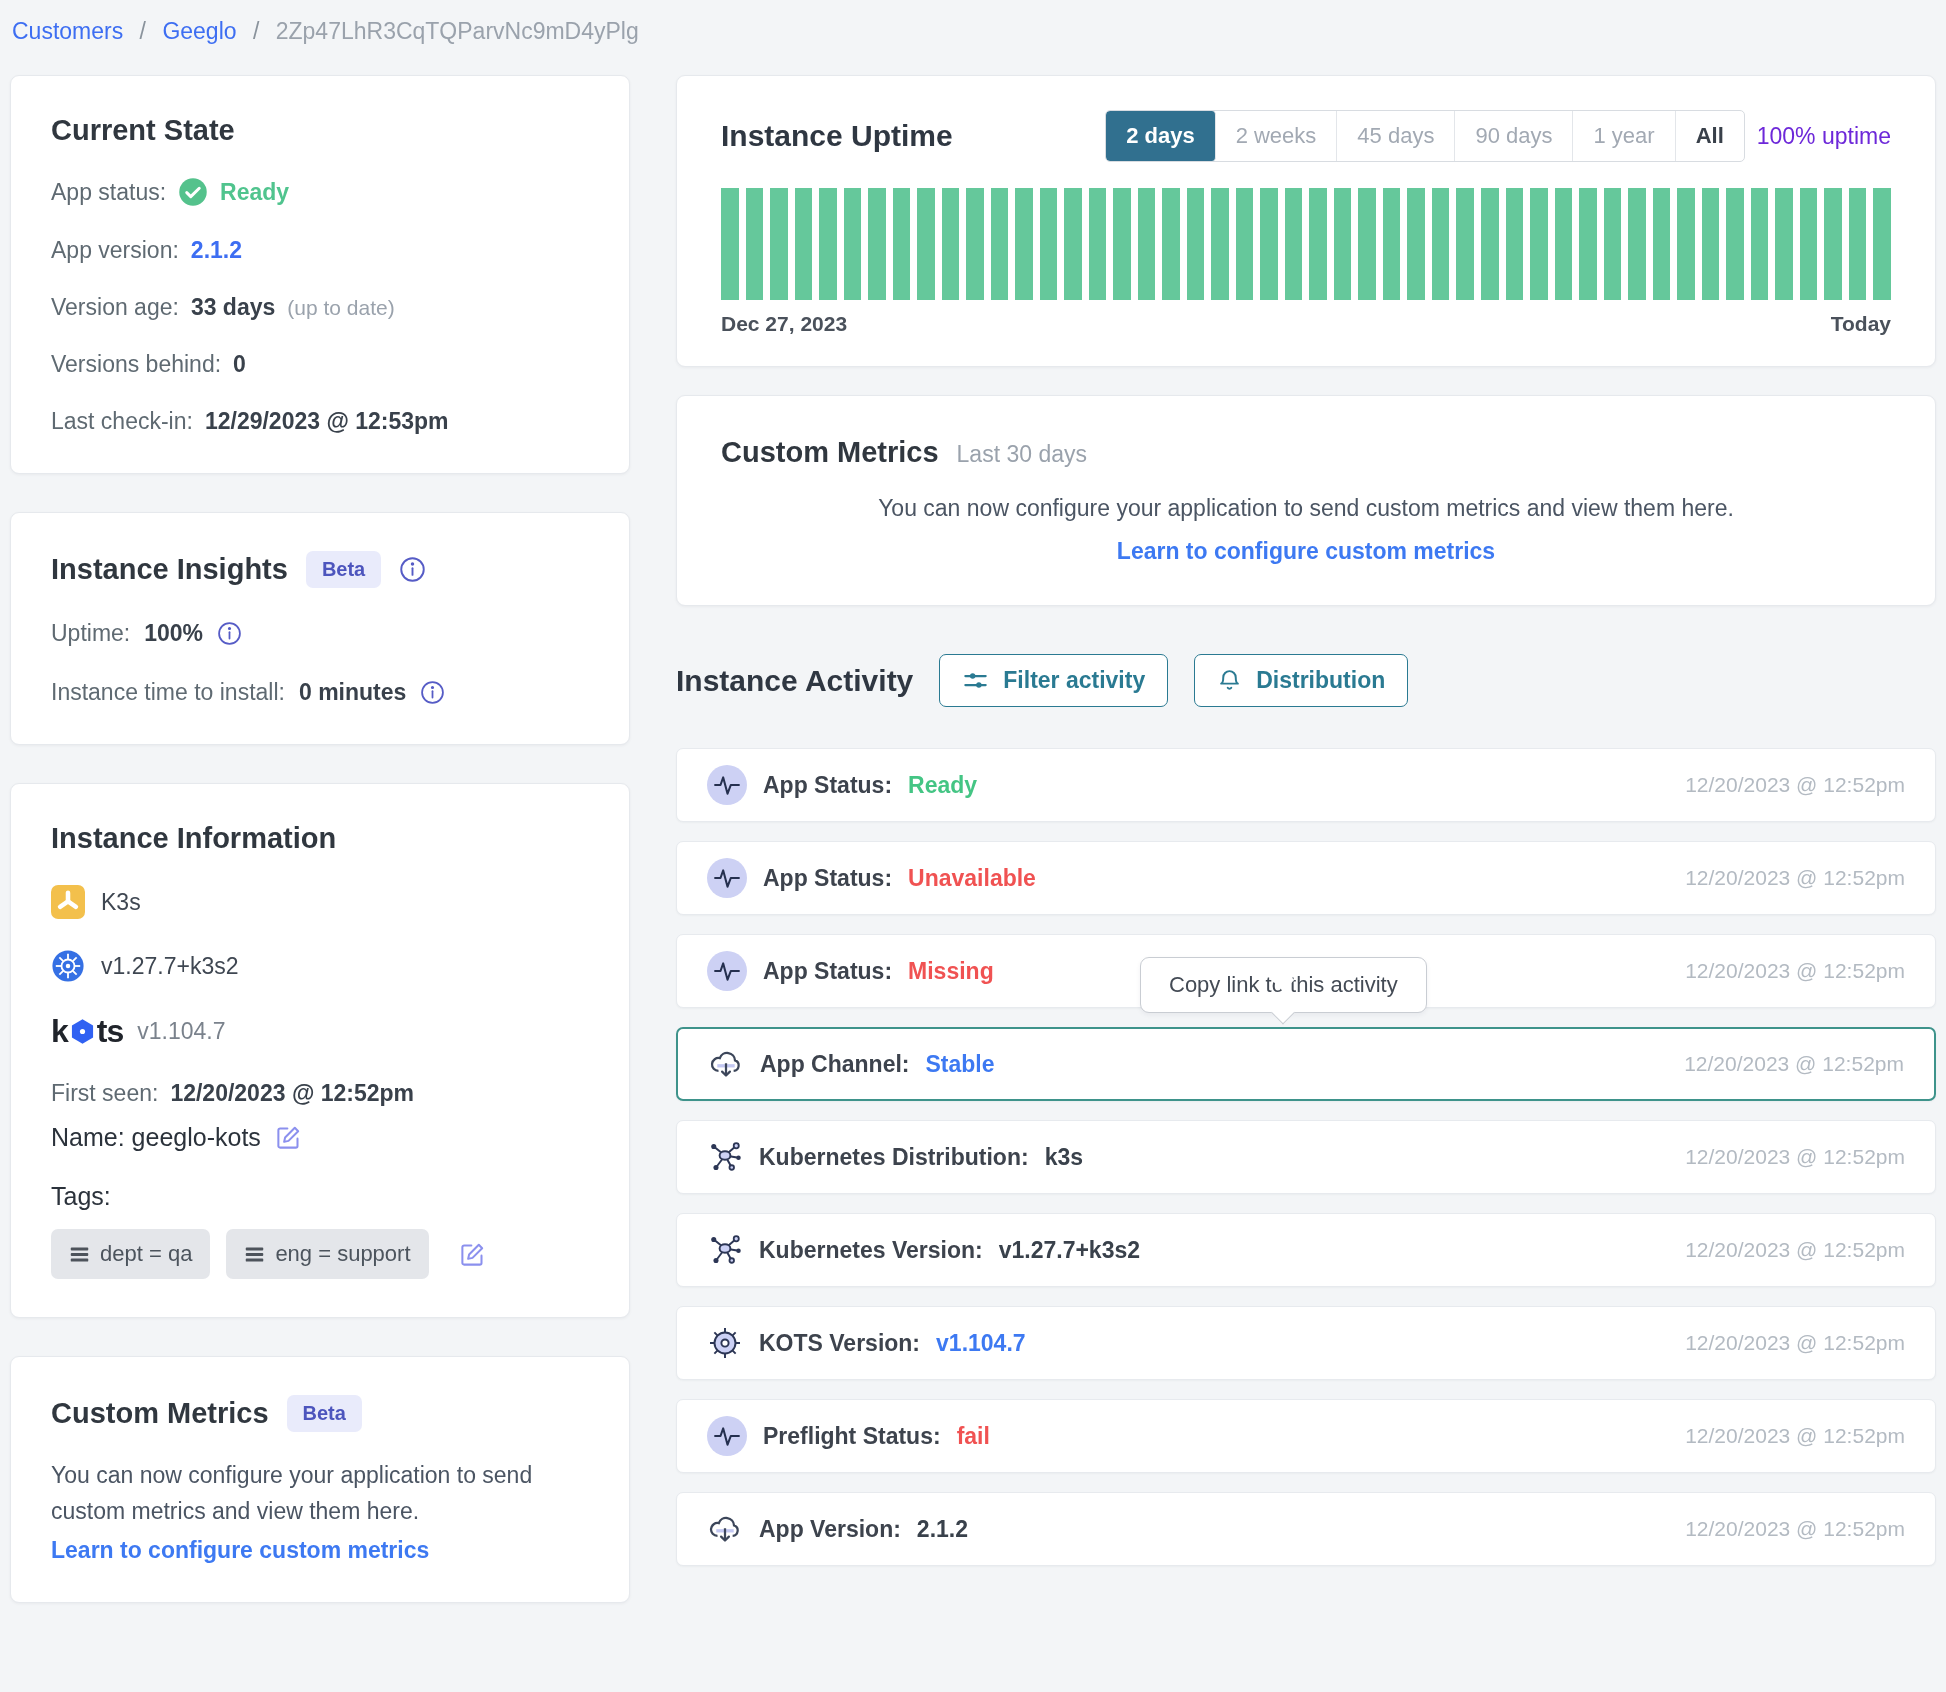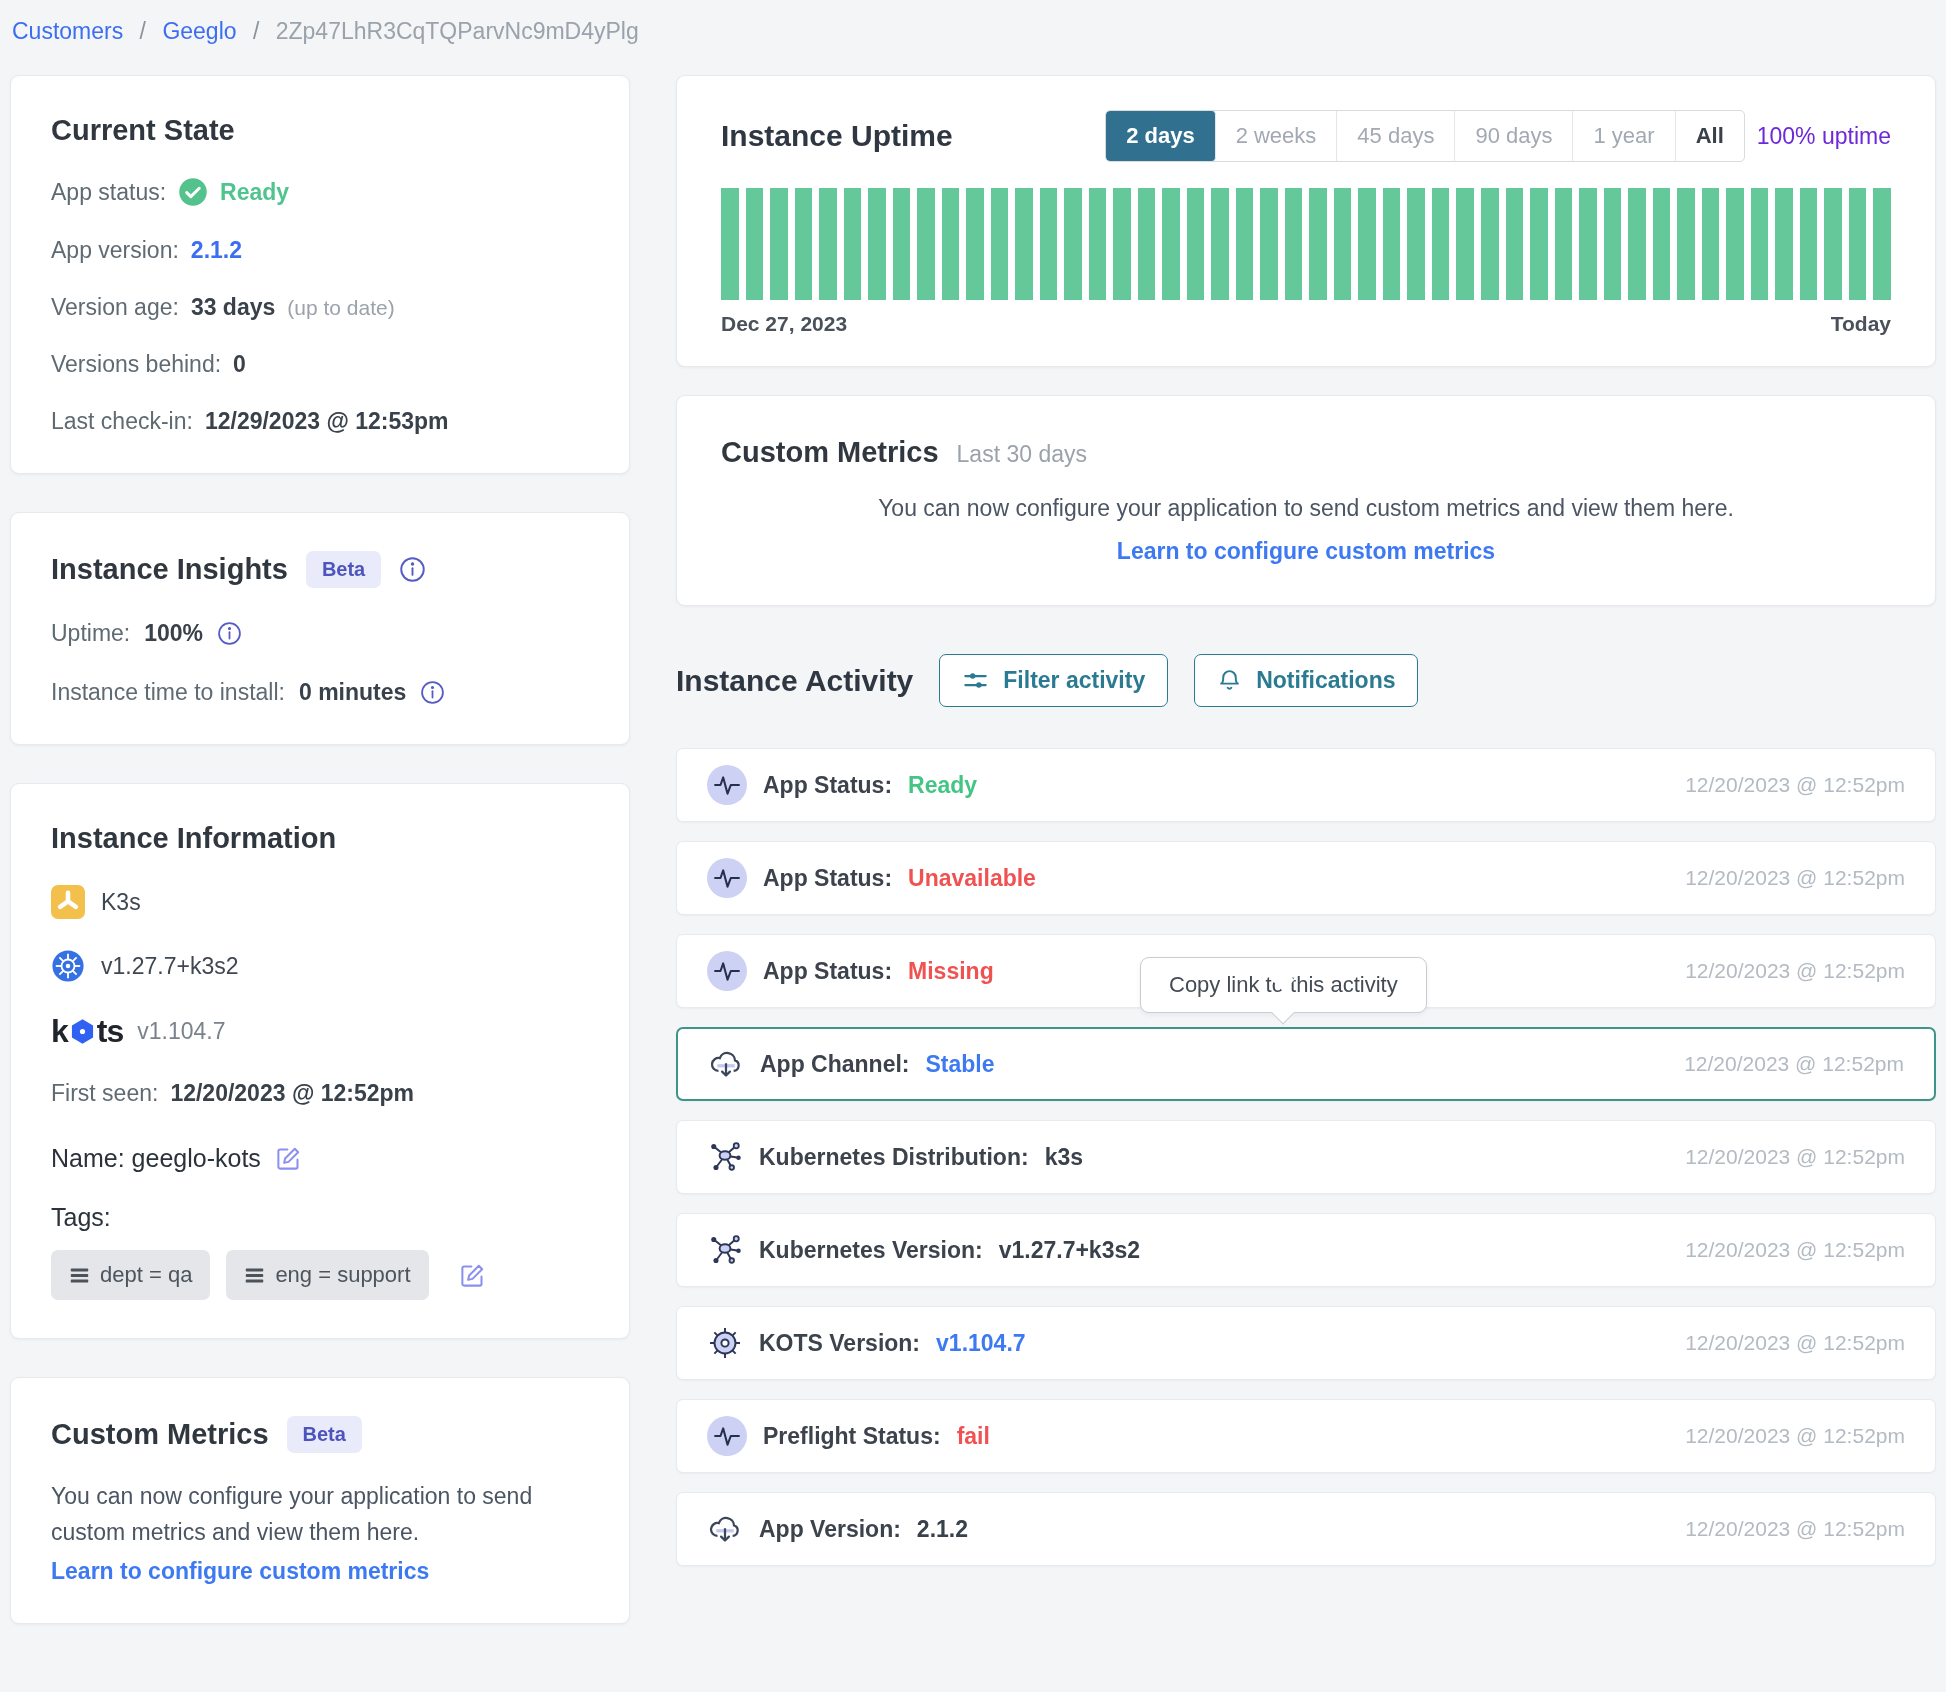--- a/index.html
+++ b/index.html
@@ -44,21 +44,21 @@
     background:#e9ebfb; color:#4d55bd; font-size:20px; font-weight:bold;
     padding:7px 16px; border-radius:7px;
   }
   .icn { display:inline-flex; align-items:center; justify-content:center; }
 
   .info-row { display:flex; align-items:center; gap:14px; margin-top:32px; font-size:23px; }
 
   .inst-row { display:flex; align-items:center; gap:16px; margin-top:30px; font-size:23px; color:#3f4752; }
   .kots-word { font-size:32px; font-weight:bold; color:#20242b; letter-spacing:-1px; display:inline-flex; align-items:center; }
   .kots-ver { color:#7a828c; margin-left:14px; font-size:23px; letter-spacing:0; font-weight:normal; }
-  .name-row { margin-top:37px; font-size:25px; color:#2b323b; display:flex; align-items:center; gap:14px; }
+  .name-row { margin-top:16px; font-size:25px; color:#2b323b; display:flex; align-items:center; gap:14px; }
   .tags-label { margin-top:30px; font-size:25px; color:#2b323b; }
   .tags-row { margin-top:18px; display:flex; align-items:center; gap:16px; }
   .tag-chip {
     background:#e4e6ea; border-radius:7px; padding:12px 18px;
     display:inline-flex; align-items:center; gap:10px;
     font-size:22px; color:#4c545d; cursor:default;
   }
   .cm-body { margin-top:26px; font-size:23px; line-height:1.55; color:#4b5563; }
   .cm-link { margin-top:8px; font-size:23px; font-weight:bold; color:#3d79f2; cursor:pointer; }
 
@@ -416,21 +416,21 @@
           </span>
           <span>Filter activity</span>
         </button>
         <button class="teal-btn">
           <span class="icn">
             <svg width="25" height="25" viewBox="0 0 24 24" fill="none" stroke="#2a7a92" stroke-width="1.9" stroke-linecap="round" stroke-linejoin="round">
                 <path d="M18 9a6 6 0 1 0-12 0c0 5-2 6-2 6h16s-2-1-2-6"></path>
                 <path d="M10.3 19a2 2 0 0 0 3.4 0"></path>
               </svg>
           </span>
-          <span>Notifications</span>
+          <span>Distribution</span>
         </button>
       </div>
 
       <div class="activity-list">
 
         <div class="act-row">
           <span class="icn-circle act-icon">
             <svg width="26" height="26" viewBox="0 0 24 24">
                 <path d="M1 12h5l2.5-7 4 15 3-8h7.5" fill="none" stroke="#25304f" stroke-width="1.9" stroke-linejoin="round" stroke-linecap="round"></path>
               </svg>

